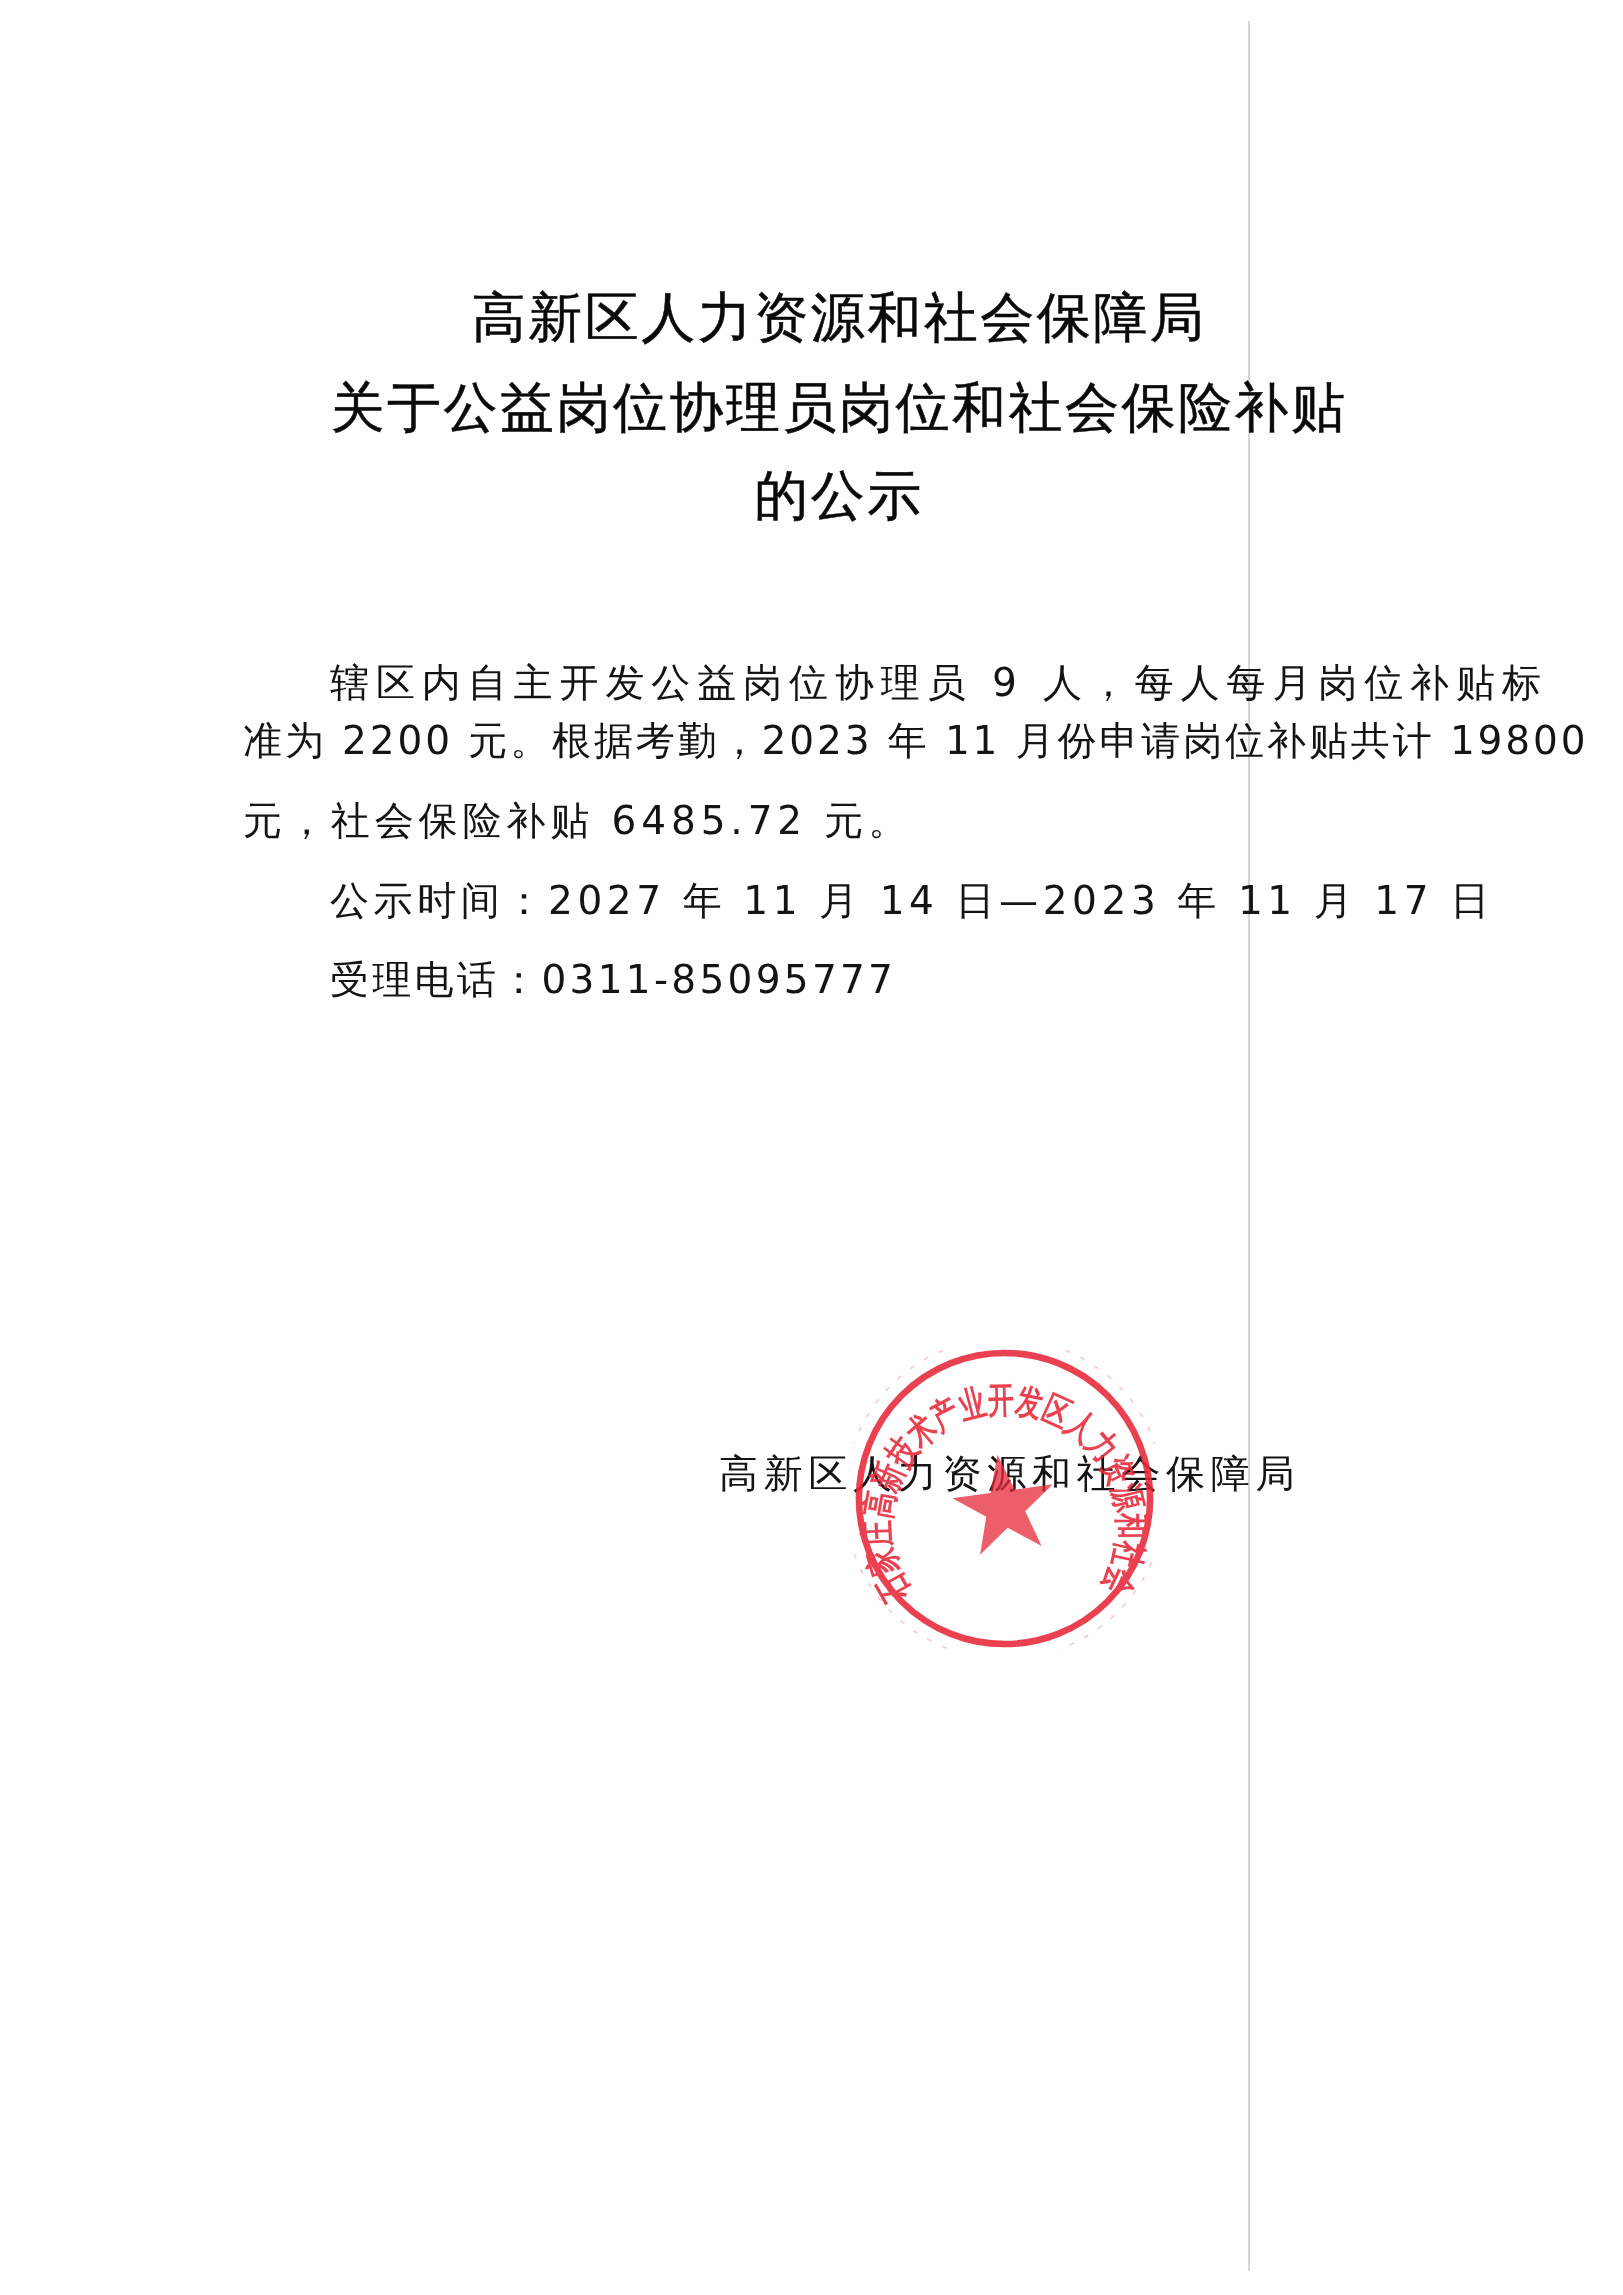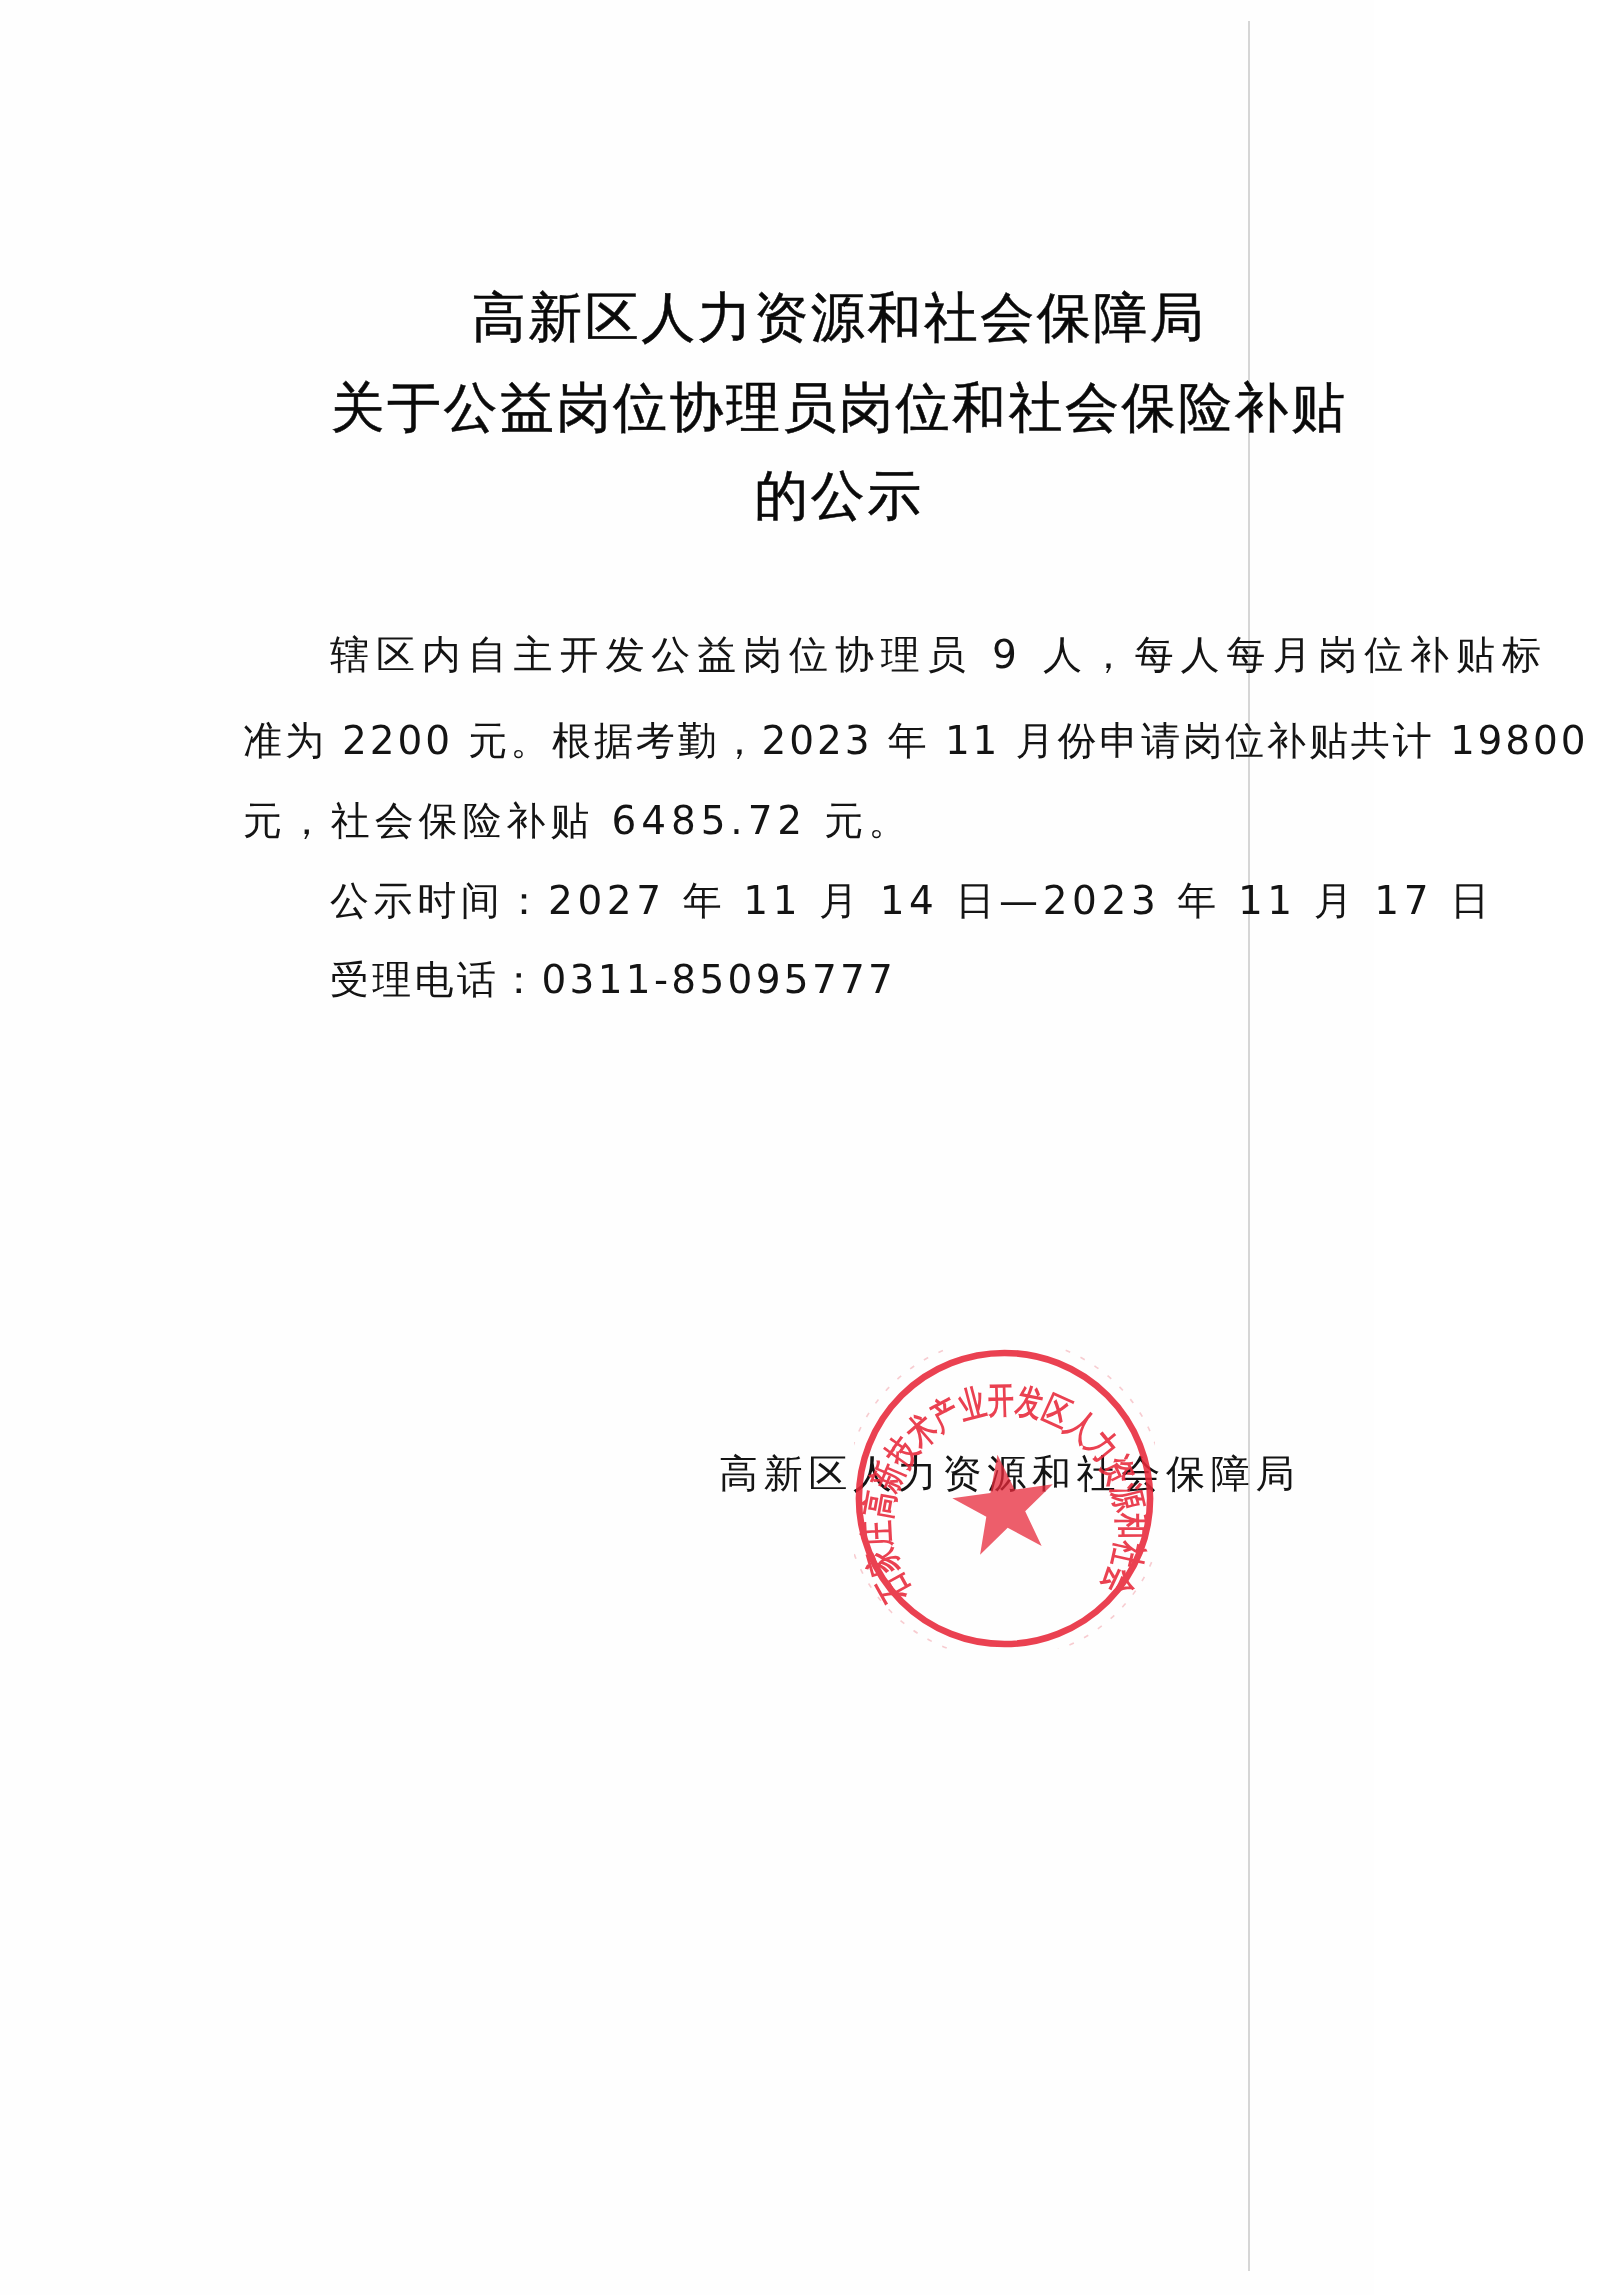--- a/index.html
+++ b/index.html
@@ -30,21 +30,21 @@
   .t3 { top: 460px; font-size: 54px; letter-spacing: 2.5px; }
 
   .line {
     position: absolute;
     font-size: 39px;
     white-space: nowrap;
     color: #141414;
     letter-spacing: 4.9px;
     font-family: "DejaVu Sans", "Liberation Sans", sans-serif;
   }
-  .p1 { left: 330px; top: 628px; letter-spacing: 6.9px; }
+  .p1 { left: 330px; top: 656px; letter-spacing: 6.9px; }
   .p2 { left: 243px; top: 714px; letter-spacing: 2.9px; }
   .p3 { left: 243px; top: 794px; letter-spacing: 4.9px; }
   .p4 { left: 330px; top: 874px; letter-spacing: 4.6px; }
   .p5 { left: 330px; top: 953px; letter-spacing: 3.3px; text-align: right; }
   .attach { left: 319px; top: 1121px; letter-spacing: 2.5px; }
   .sign-org { left: 719px; top: 1447px; letter-spacing: 5.7px; }
   .sign-date { left: 827px; top: 1527px; letter-spacing: 6.5px; }
 
   .stamp {
     position: absolute; left: 854px; top: 1348px; width: 301px; height: 301px;

